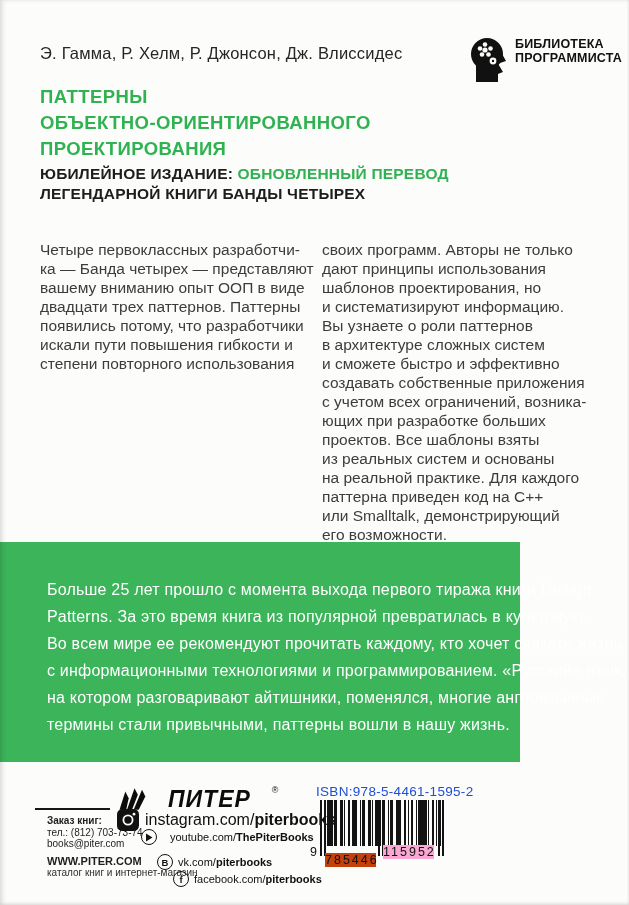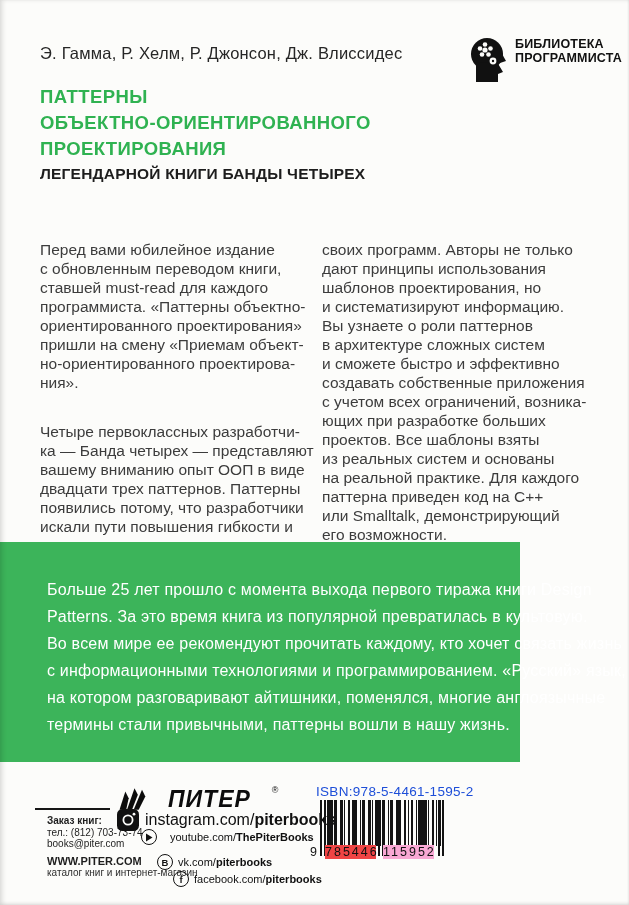--- a/index.html
+++ b/index.html
@@ -45,21 +45,21 @@
   .isbn{position:absolute;left:316px;top:784px;font-size:13.5px;color:#1d4ed8;letter-spacing:.3px;}
   .barcode{position:absolute;left:310px;top:800px;width:136px;height:60px;}
   .bars{position:absolute;left:10px;top:0;width:122px;height:46px;
     background:
       repeating-linear-gradient(90deg,#131313 0 2px,transparent 2px 7px),
       repeating-linear-gradient(90deg,#131313 0 1px,transparent 1px 4px),
       repeating-linear-gradient(90deg,transparent 0 9px,#131313 9px 12px,transparent 12px 23px);}
   .guard{position:absolute;top:0;width:2px;height:56px;background:#131313;}
   .bc-digits{position:absolute;top:45px;left:0;width:136px;height:14px;font-size:12.5px;color:#111;}
   .bc-digits .d0{position:absolute;left:0;top:0;background:#fcfcfa;padding-right:1px;}
-  .bc-digits .d1{position:absolute;left:15px;top:0;width:51px;text-align:center;background:#ef4444;letter-spacing:2px;}
+  .bc-digits .d1{position:absolute;left:15px;top:8px;width:51px;text-align:center;background:#c2410c;letter-spacing:2px;}
   .bc-digits .d2{position:absolute;left:73px;top:0;width:51px;text-align:center;background:#f9a8d4;letter-spacing:2px;}
 </style>
 </head>
 <body>
 
 <div>
 
   <div class="authors">Э. Гамма, Р. Хелм, Р. Джонсон, Дж. Влиссидес</div>
 
   <div class="badge">
@@ -82,32 +82,27 @@
       <div>БИБЛИОТЕКА</div>
       <div>ПРОГРАММИСТА</div>
     </div>
   </div>
 
   <div class="title">ПАТТЕРНЫ
 ОБЪЕКТНО-ОРИЕНТИРОВАННОГО
 ПРОЕКТИРОВАНИЯ</div>
 
   <div class="subtitle">
+    <div>
+      <span>ЮБИЛЕЙНОЕ ИЗДАНИЕ: </span><span class="grn">ОБНОВЛЕННЫЙ ПЕРЕВОД</span>
+    </div>
     <div>ЛЕГЕНДАРНОЙ КНИГИ БАНДЫ ЧЕТЫРЕХ</div>
   </div>
 
   <div class="col left">
-    <div class="para">Перед вами юбилейное издание
-с обновленным переводом книги,
-ставшей must-read для каждого
-программиста. «Паттерны объектно-
-ориентированного проектирования»
-пришли на смену «Приемам объект-
-но-ориентированного проектирова-
-ния».</div>
     <div class="para">Четыре первоклассных разработчи-
 ка — Банда четырех — представляют
 вашему вниманию опыт ООП в виде
 двадцати трех паттернов. Паттерны
 появились потому, что разработчики
 искали пути повышения гибкости и
 степени повторного использования</div>
   </div>
   <div class="col right">
     <div class="para">своих программ. Авторы не только

